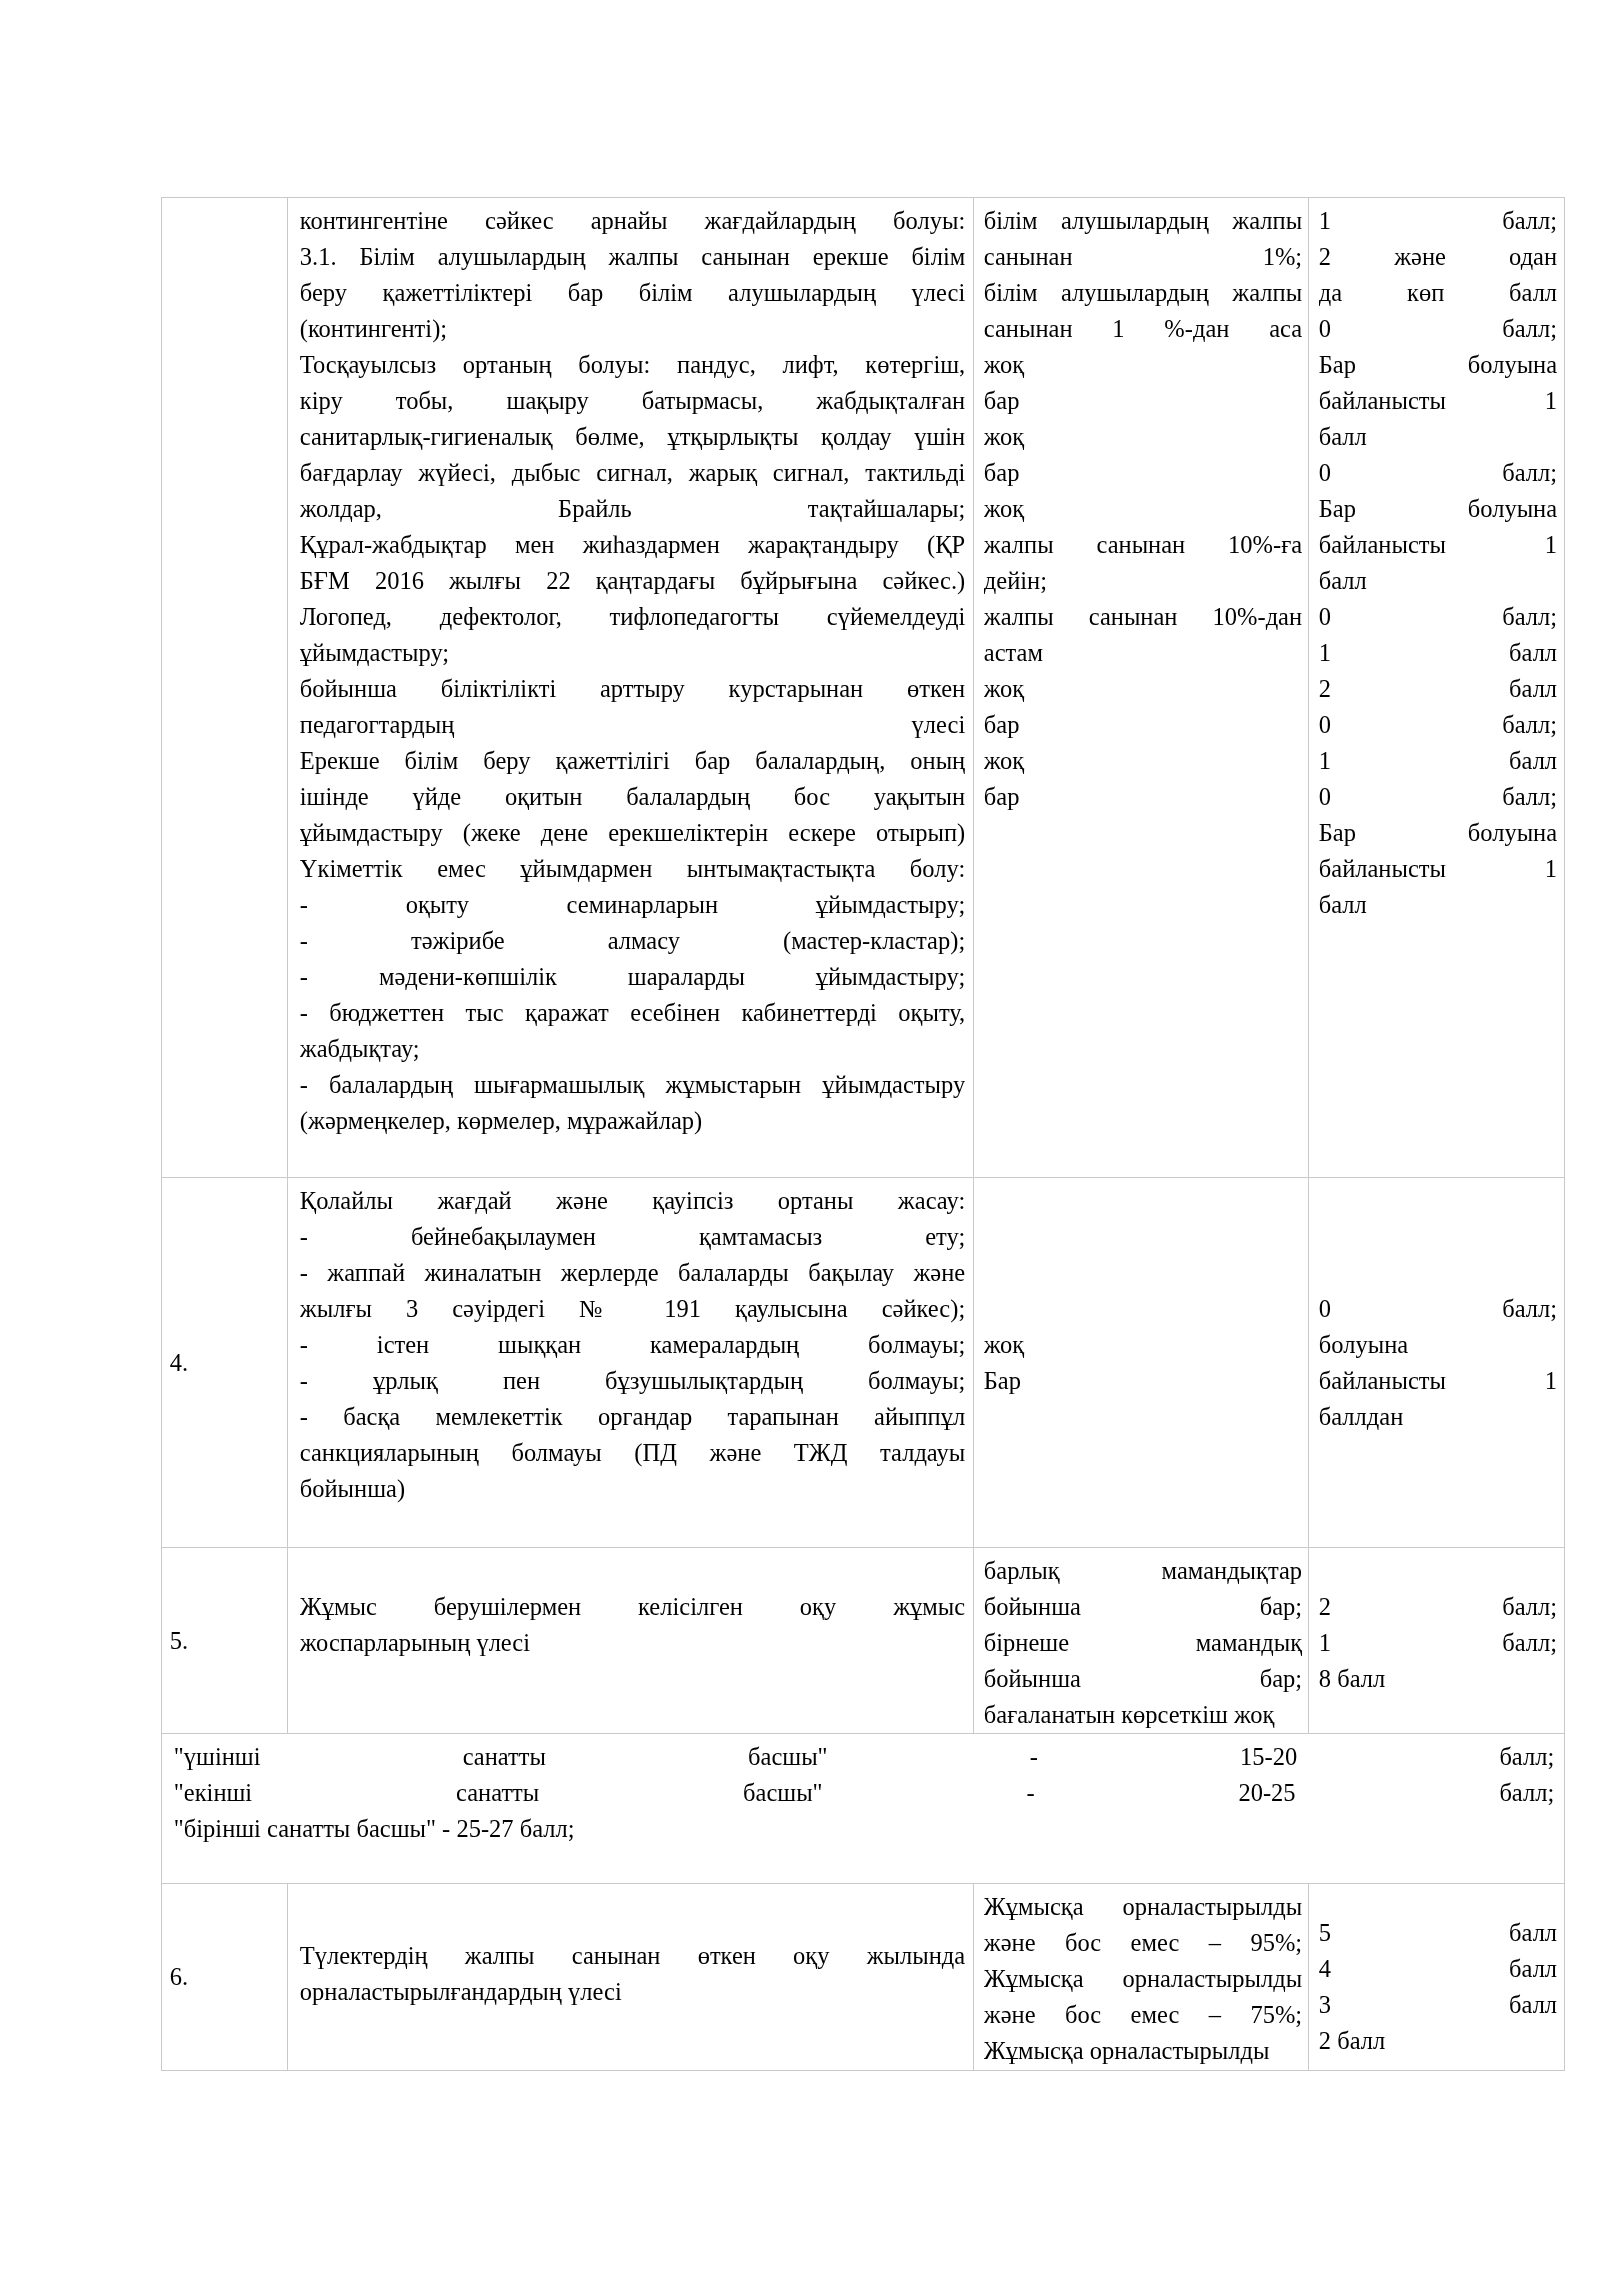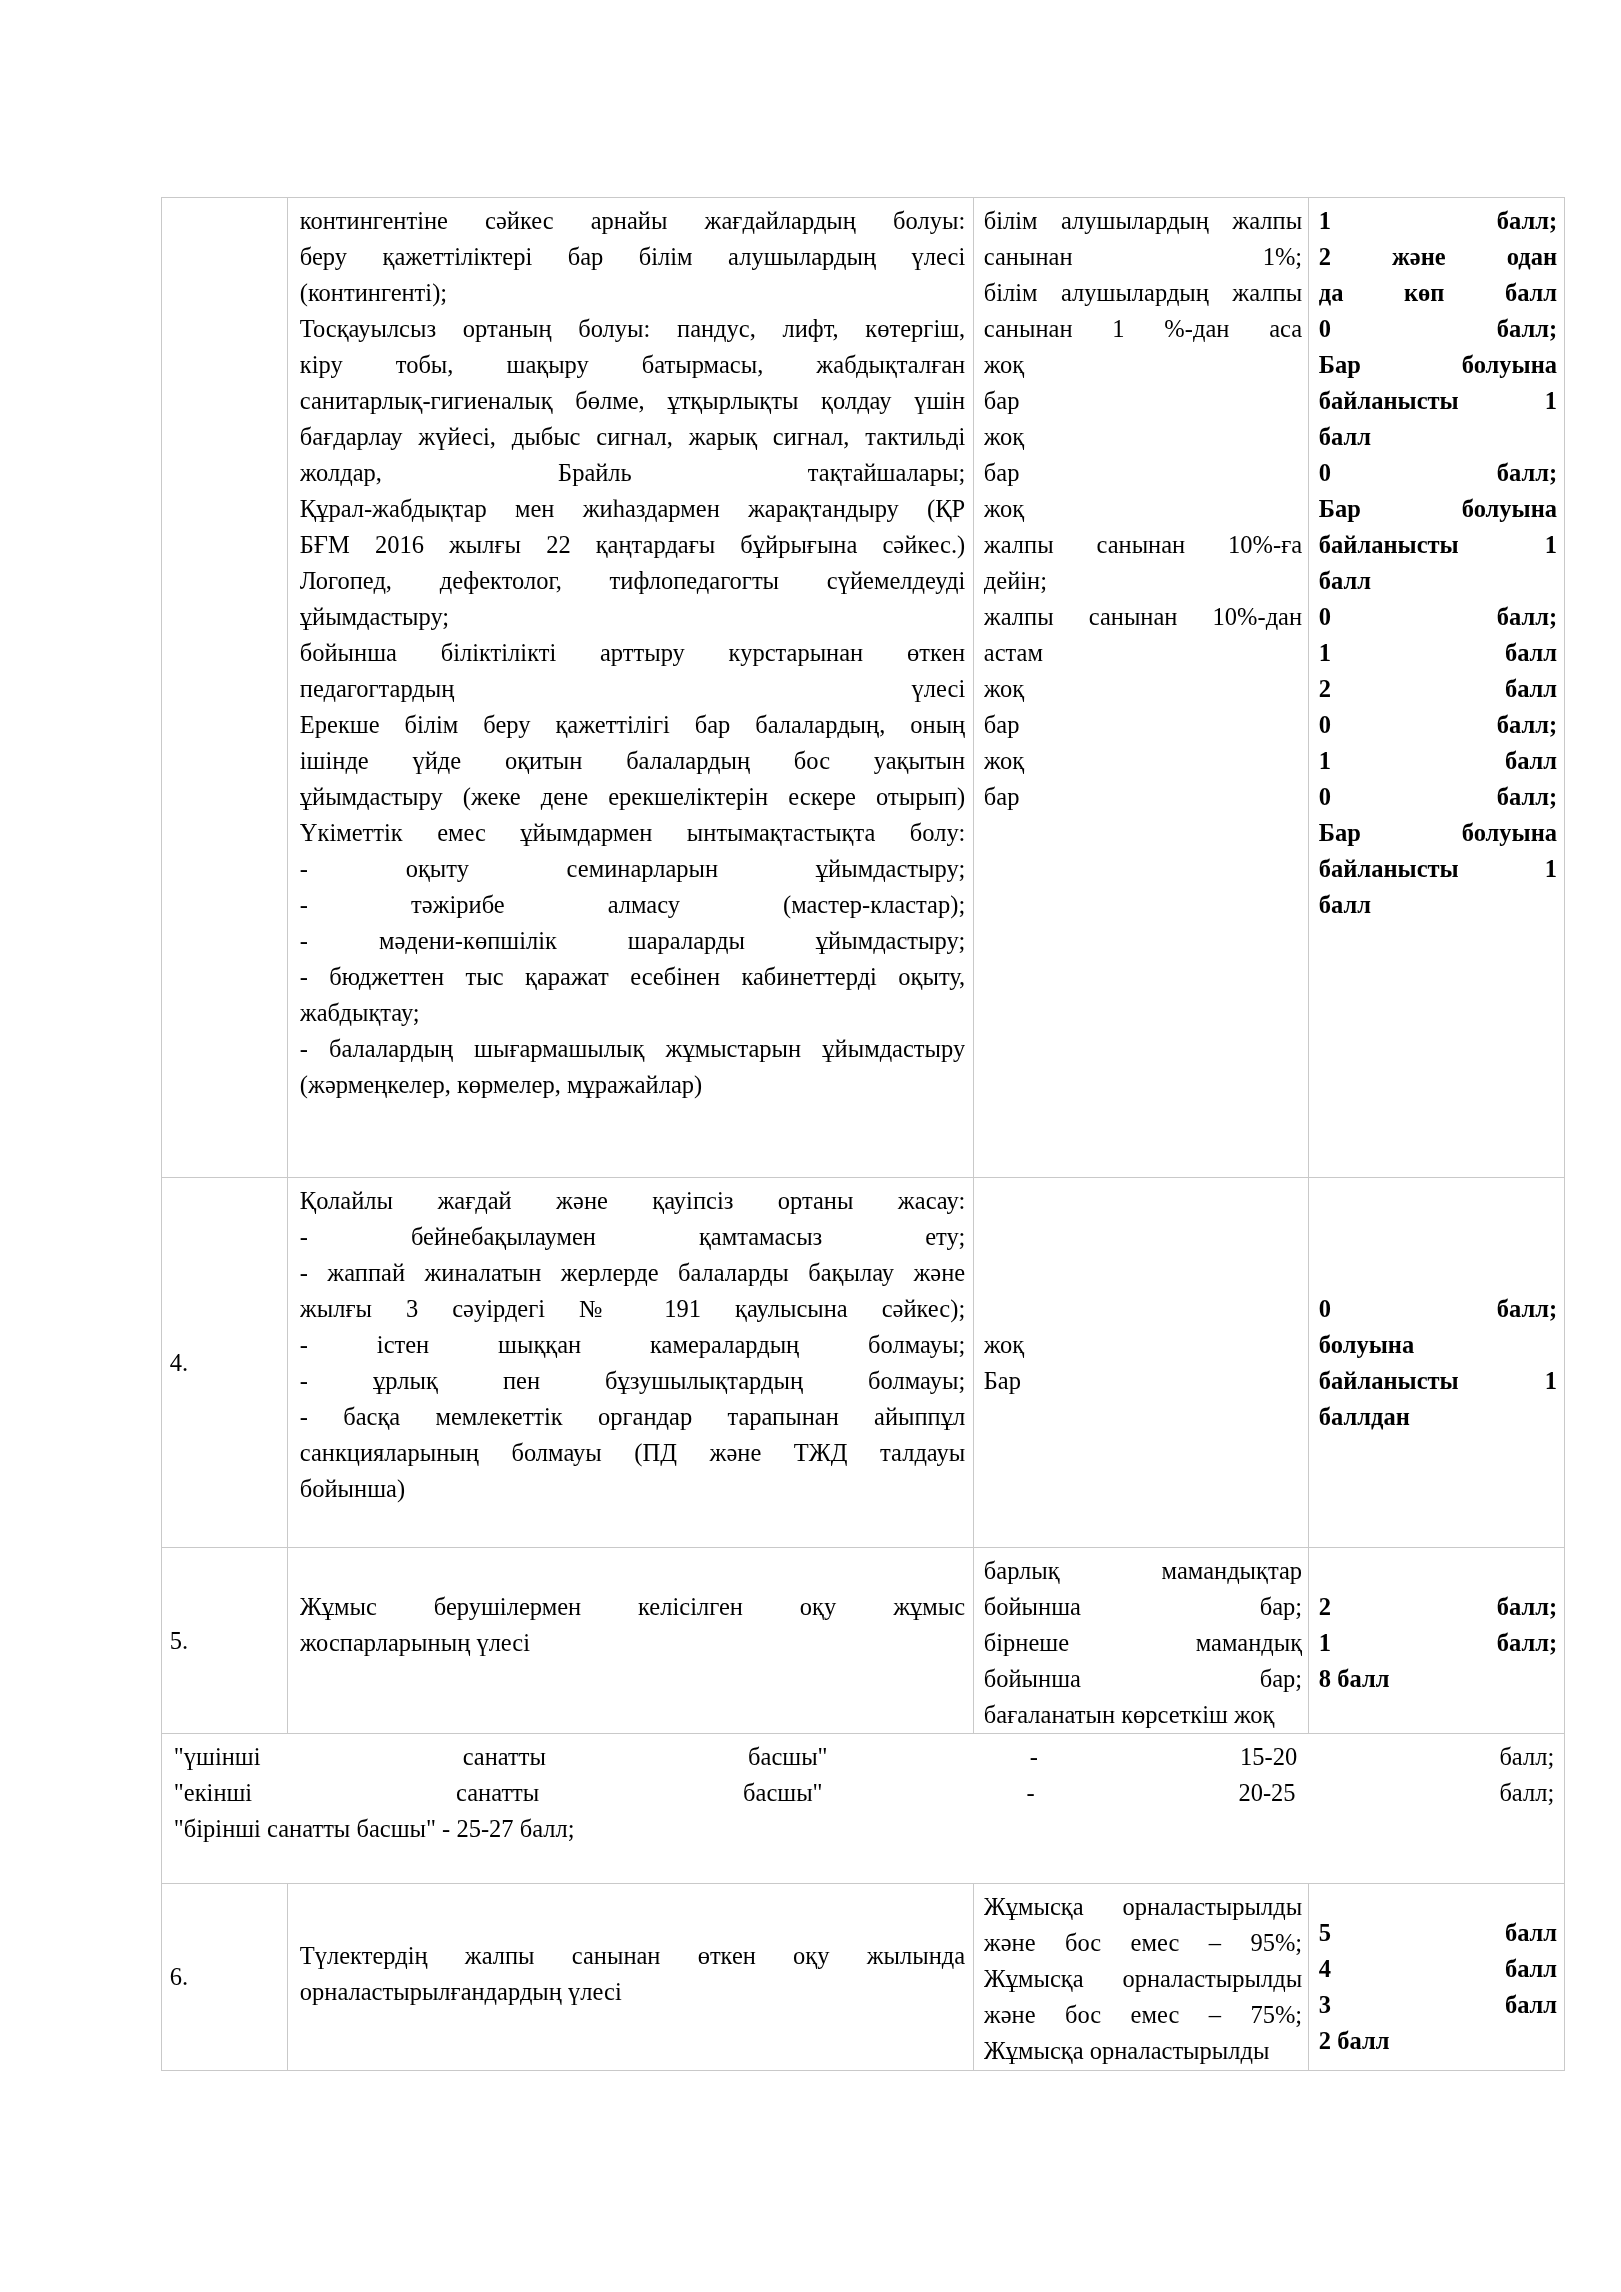--- a/index.html
+++ b/index.html
@@ -6,41 +6,42 @@
   .page{position:relative;width:1621px;height:2293px;background:#ffffff;overflow:hidden;
         font-family:"Liberation Serif","DejaVu Serif",serif;font-size:24.5px;color:#000;}
   .tbl{position:absolute;left:161px;top:197px;width:1404px;border:1px solid #c9c9c9;box-sizing:border-box;}
   .row{display:flex;border-bottom:1px solid #c9c9c9;box-sizing:border-box;}
   .row:last-child{border-bottom:none;}
   .c{box-sizing:border-box;border-right:1px solid #c9c9c9;overflow:hidden;}
   .c:last-child{border-right:none;}
   .c1{width:126px;display:flex;align-items:center;padding-left:7.8px;}
   .c2{width:686px;padding:4.9px 7.8px 0 11.8px;}
   .c3{width:335px;padding:4.9px 5.9px 0 9.8px;}
-  .c4{flex:1;padding:4.9px 6.9px 0 9.8px;font-weight:bold;}
+  .c4{flex:1;padding:4.9px 6.9px 0 9.8px;}
   .merged{width:100%;padding:4.9px 9.8px 0 11.8px;border-right:none;}
   .pt18{padding-top:17.6px;}
   .pt32{padding-top:31px;}
   .h1{height:980px;} .h2{height:370px;} .h3{height:186px;} .h4{height:150px;} .h5{height:186px;}
   .ln{height:36px;line-height:36px;overflow:hidden;
       text-align:justify;text-align-last:justify;text-justify:inter-word;white-space:nowrap;}
   .ln.nj{text-align-last:left;}
 </style>
 </head>
 <body>
 
 <div class="page">
   <div class="tbl">
 
     <div class="row h1">
       <div class="c c1">
         <span></span>
       </div>
       <div class="c c2">
           <div class="ln">контингентіне сәйкес арнайы жағдайлардың болуы:</div>
+          <div class="ln">3.1. Білім алушылардың жалпы санынан ерекше білім</div>
           <div class="ln">беру қажеттіліктері бар білім алушылардың үлесі</div>
           <div class="ln nj">(контингенті);</div>
           <div class="ln">Тосқауылсыз ортаның болуы: пандус, лифт, көтергіш,</div>
           <div class="ln">кіру тобы, шақыру батырмасы, жабдықталған</div>
           <div class="ln">санитарлық-гигиеналық бөлме, ұтқырлықты қолдау үшін</div>
           <div class="ln">бағдарлау жүйесі, дыбыс сигнал, жарық сигнал, тактильді</div>
           <div class="ln">жолдар, Брайль тақтайшалары;</div>
           <div class="ln">Құрал-жабдықтар мен жиһаздармен жарақтандыру (ҚР</div>
           <div class="ln">БҒМ 2016 жылғы 22 қаңтардағы бұйрығына сәйкес.)</div>
           <div class="ln">Логопед, дефектолог, тифлопедагогты сүйемелдеуді</div>

